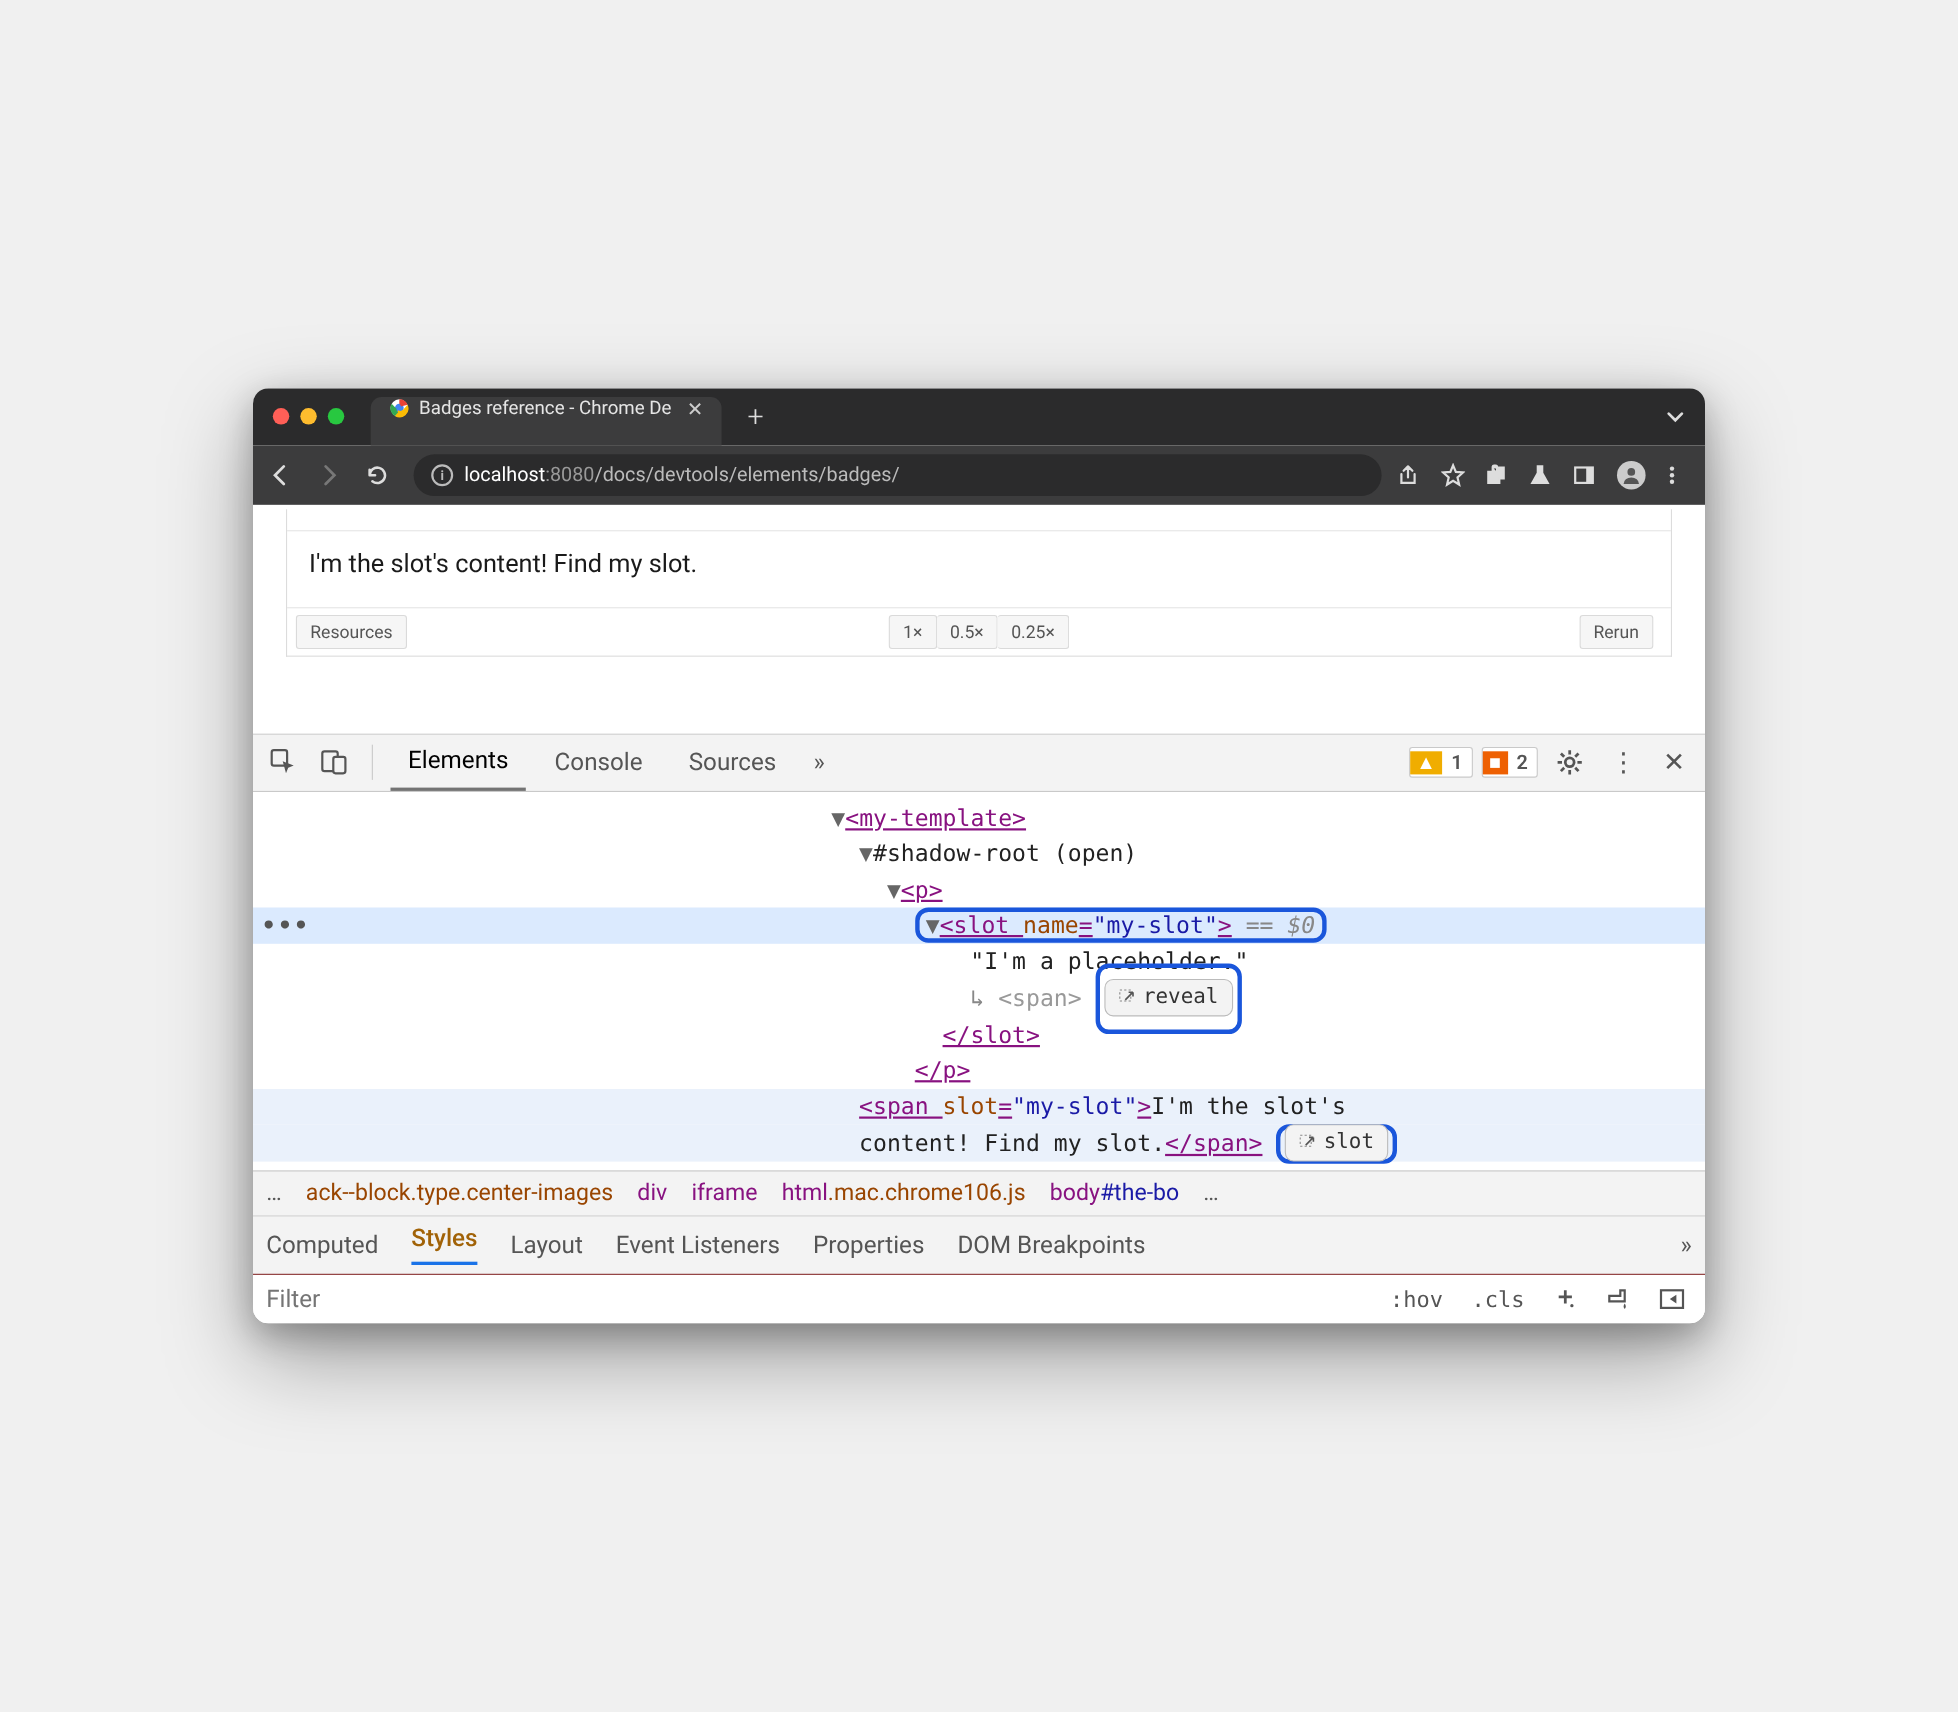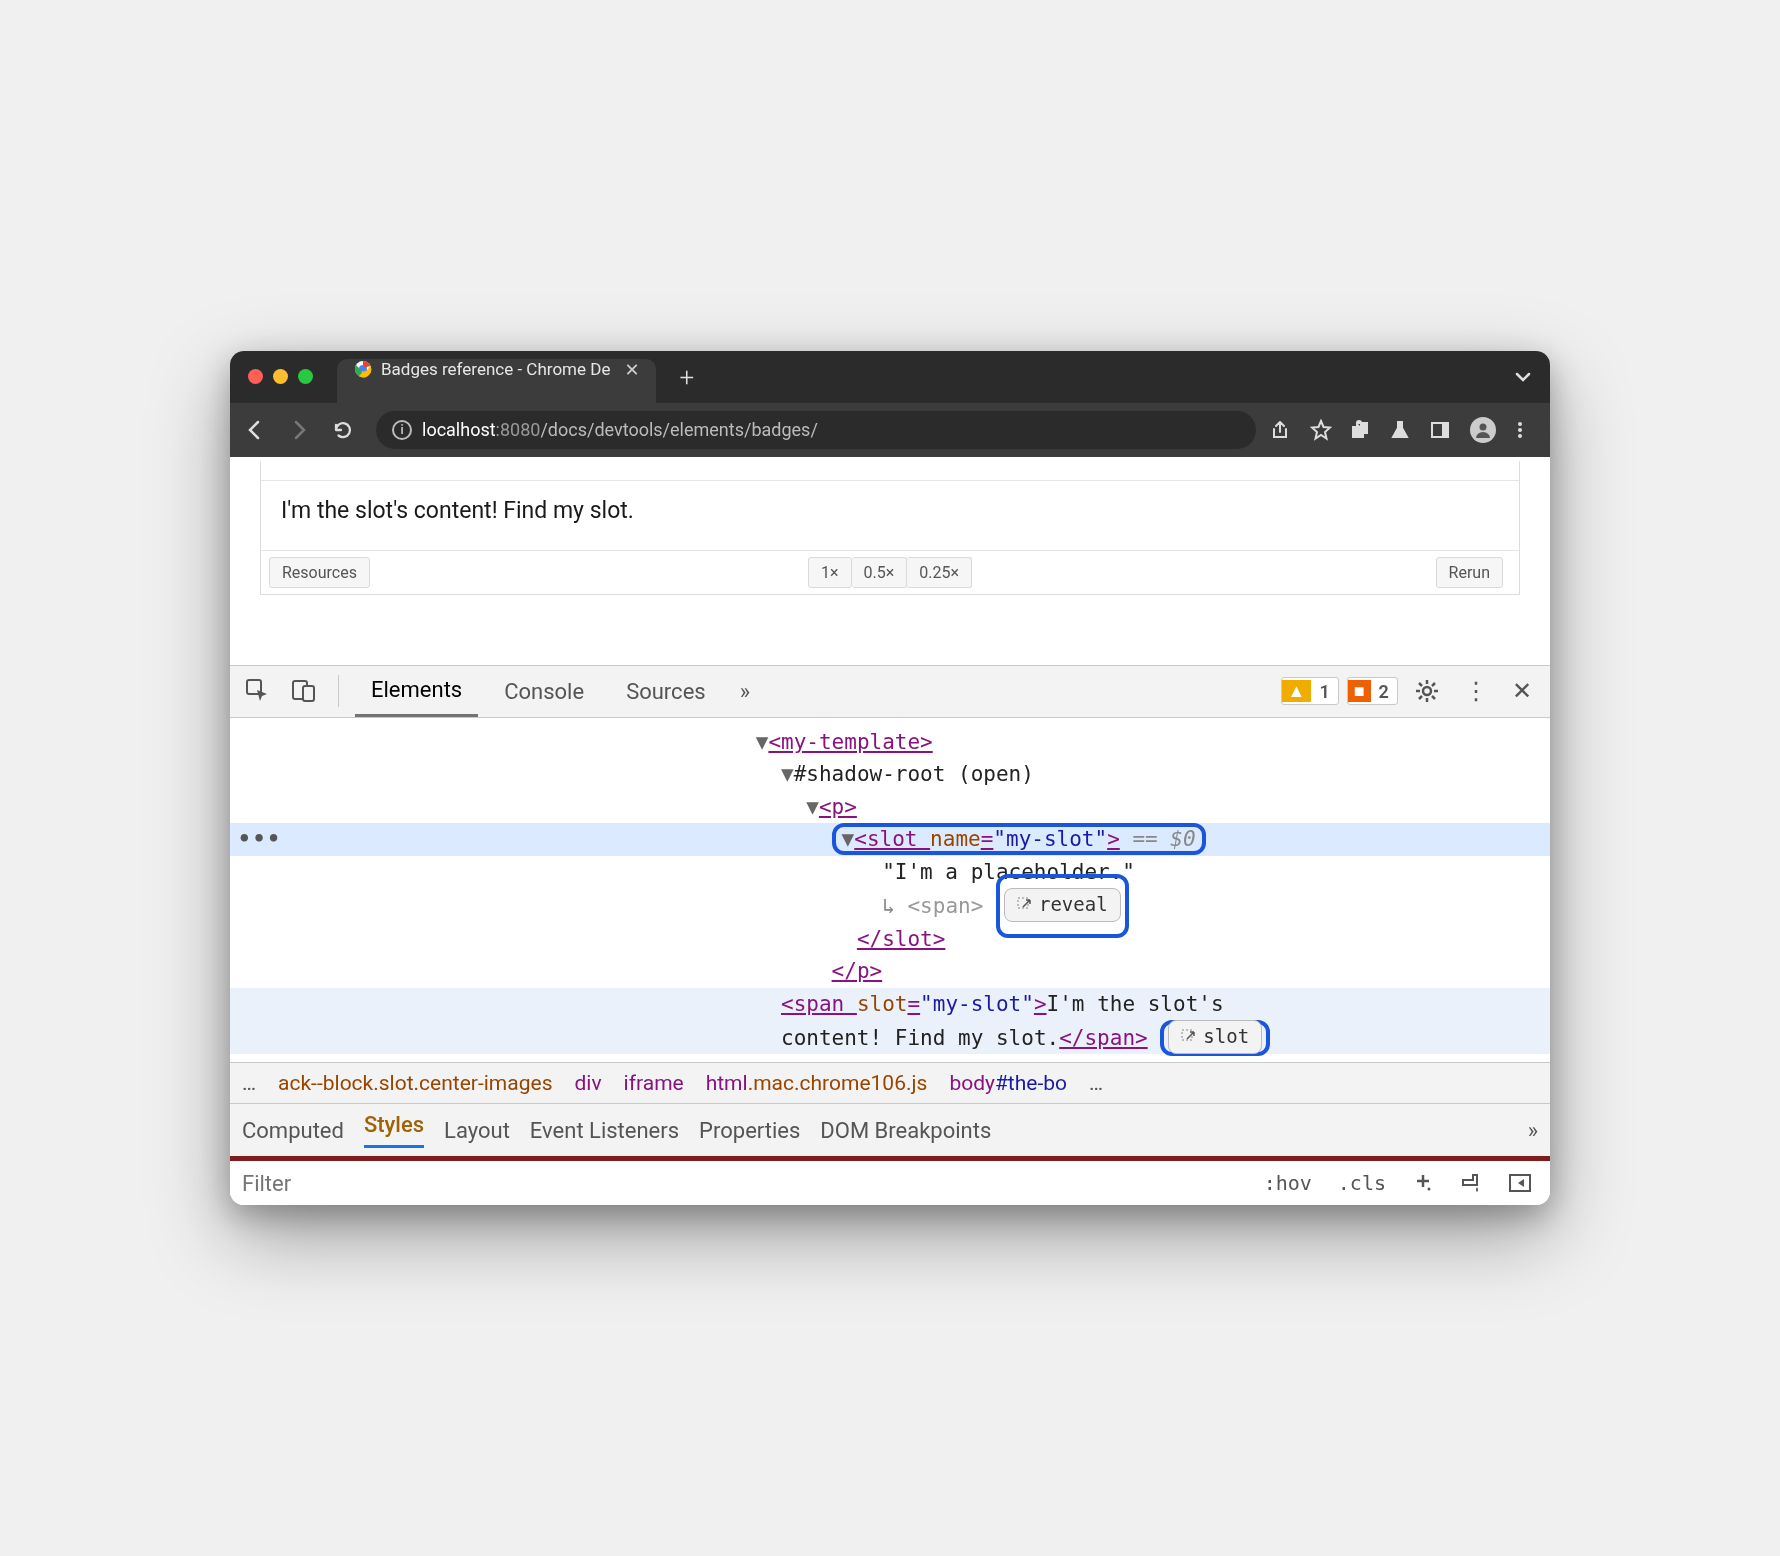--- a/index.html
+++ b/index.html
@@ -150,22 +150,22 @@
   border-top:1px solid #c9c9c9; border-bottom:1px solid #c9c9c9;
   font-size: 21px; background:#f3f3f3; white-space:nowrap; overflow:hidden;
 }
 .crumbs .ell { color:#555; }
 .crumbs .cl { color:#994500; }
 .crumbs .el { color:#881280; }
 .crumbs .id { color:#1a1aa6; }
 
 
 .subtabs {
-  display:flex; align-items:center; gap: 20px; padding: 8px 12px;
-  font-size: 22px; color:#555; background:#f3f3f3; border-bottom:5px solid #7f1d1d;
+  display:flex; align-items:center; gap: 30px; padding: 8px 12px;
+  font-size: 22px; color:#555; background:#f3f3f3; border-bottom:1px solid #7f1d1d;
 }
 .subtab.active { color:#a16207; border-bottom: 3px solid #1a73e8; padding-bottom:8px; font-weight:500;}
 .subtabs .chev { margin-left:auto; }
 
 
 .filterbar {
   display:flex; align-items:center; gap: 14px; padding: 8px 12px;
   font-size: 22px; color:#777; background:#fff;
 }
 .filterbar input { border:none; font-size:22px; flex:1; outline:none; color:#555; font-family:inherit; }
@@ -349,21 +349,21 @@
 <div class="row">                                              <span class="tag">&lt;/p&gt;</span></div>
 <div class="row hl2">                                          <span class="tag">&lt;span </span><span class="attr-name">slot</span><span class="tag">=</span><span class="attr-val">"my-slot"</span><span class="tag">&gt;</span><span class="txt">I'm the slot's</span></div>
 <div class="row hl2">                                          <span class="txt">content! Find my slot.</span><span class="tag">&lt;/span&gt;</span> <span class="hl-ring" style="padding:2px 4px;"><span class="badge-pill"><svg width="16" height="16" viewBox="0 0 16 16" style="display:inline">
                 <rect x="1" y="1" width="10" height="10" stroke="#888" stroke-width="1" fill="none" stroke-dasharray="2"></rect>
                 <path d="M6 10 L13 3 M13 3 L9 3 M13 3 L13 7" stroke="#555" stroke-width="1.5" fill="none"></path>
               </svg><span>slot</span></span></span></div>
     </div>
 
     <div class="crumbs">
       <span class="ell">…</span>
-      <span><span class="cl">ack--block.slot.center-images</span></span>
+      <span><span class="cl">ack--block.type.center-images</span></span>
       <span class="el">div</span>
       <span class="el">iframe</span>
       <span><span class="el">html</span><span class="cl">.mac.chrome106.js</span></span>
       <span><span class="el">body</span><span class="id">#the-bo</span></span>
       <span class="ell">…</span>
     </div>
 
     <div class="subtabs">
       <span class="subtab">Computed</span>
       <span class="subtab active">Styles</span>

